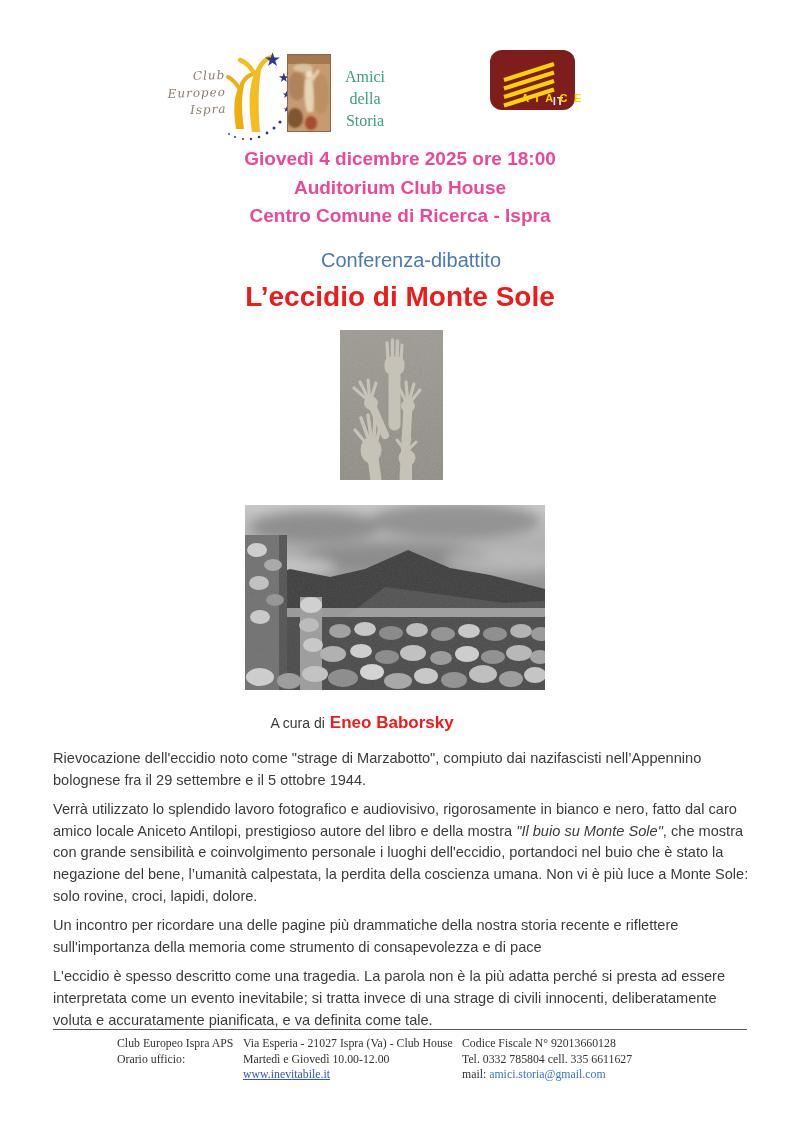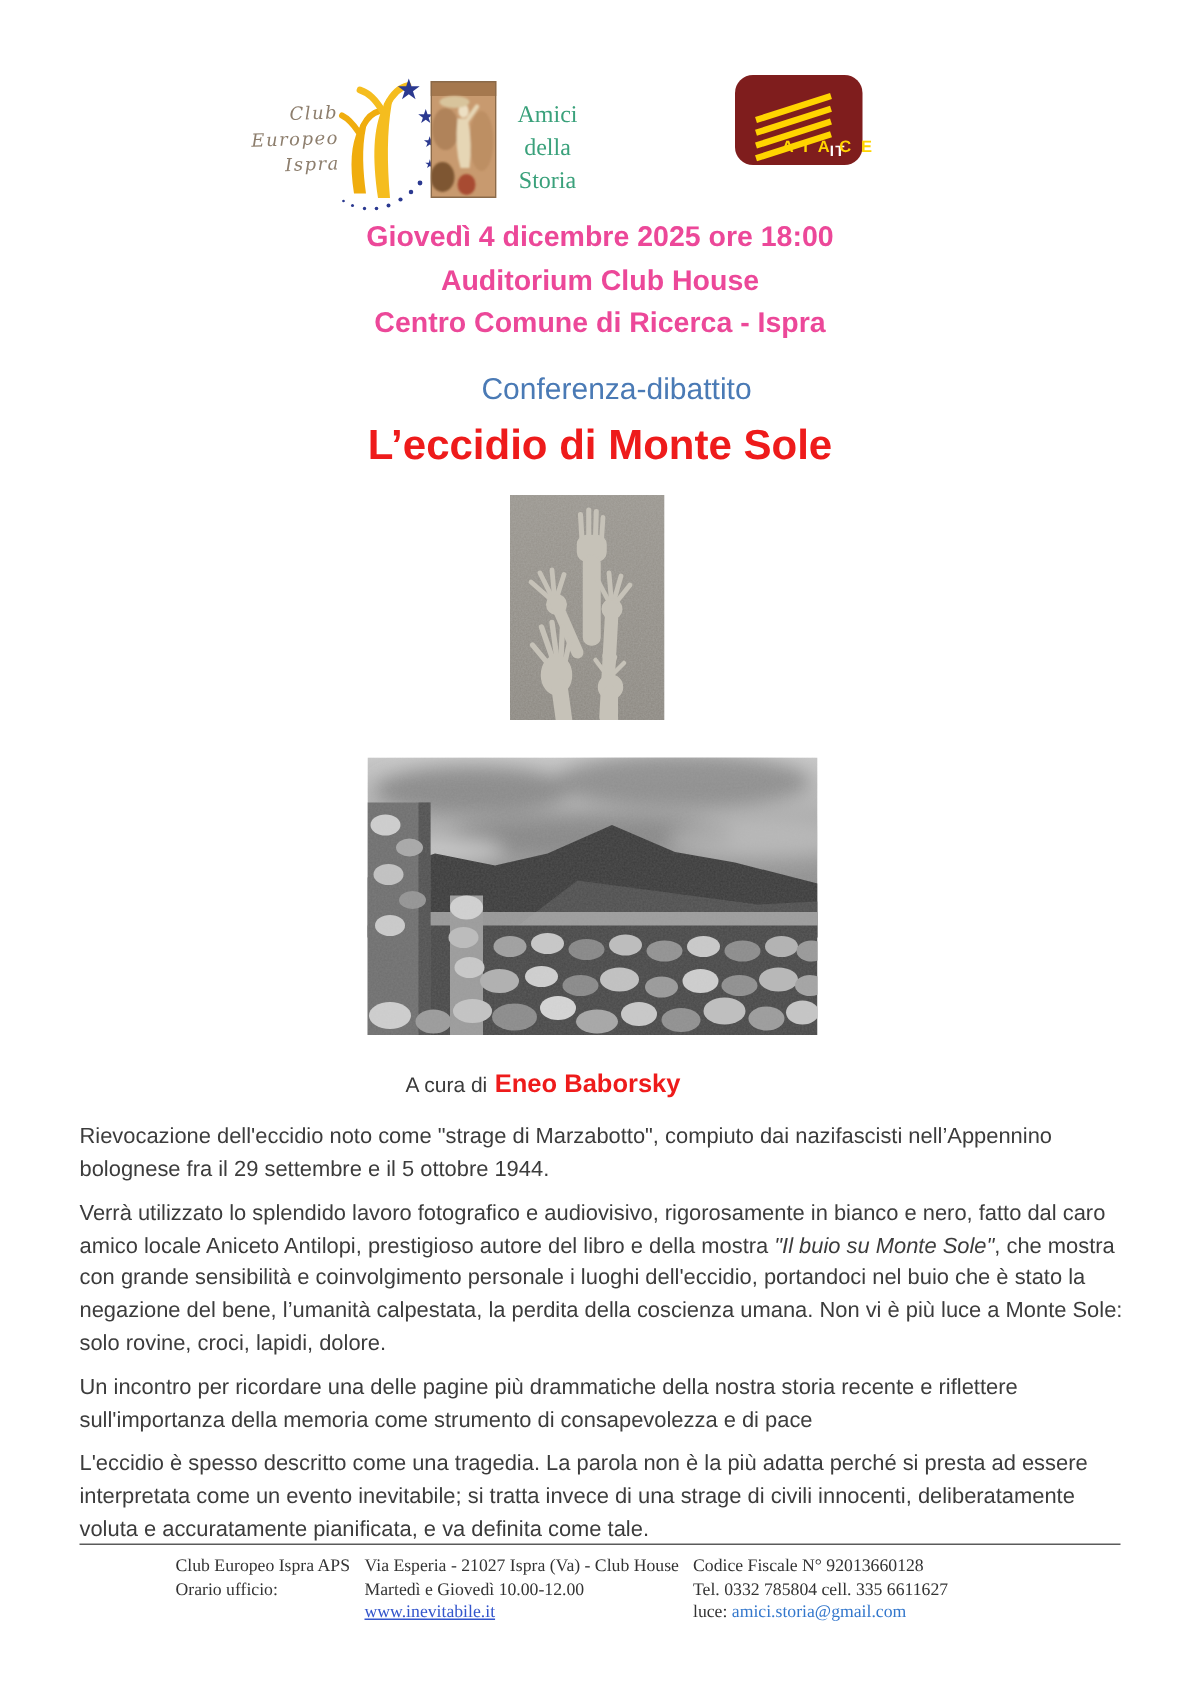--- a/index.html
+++ b/index.html
@@ -300,17 +300,17 @@
       <div>Orario ufficio:</div>
     </div>
     <div class="fcol fcol2">
       <div>Via Esperia - 21027 Ispra (Va) - Club House</div>
       <div>Martedì e Giovedì 10.00-12.00</div>
       <div><a class="flink">www.inevitabile.it</a></div>
     </div>
     <div class="fcol fcol3">
       <div>Codice Fiscale N° 92013660128</div>
       <div>Tel. 0332 785804 cell. 335 6611627</div>
-      <div><span>luce: </span><a class="fmail">amici.storia@gmail.com</a></div>
+      <div><span>mail: </span><a class="fmail">amici.storia@gmail.com</a></div>
     </div>
   </div>
 
 </div>
 
 </body></html>

